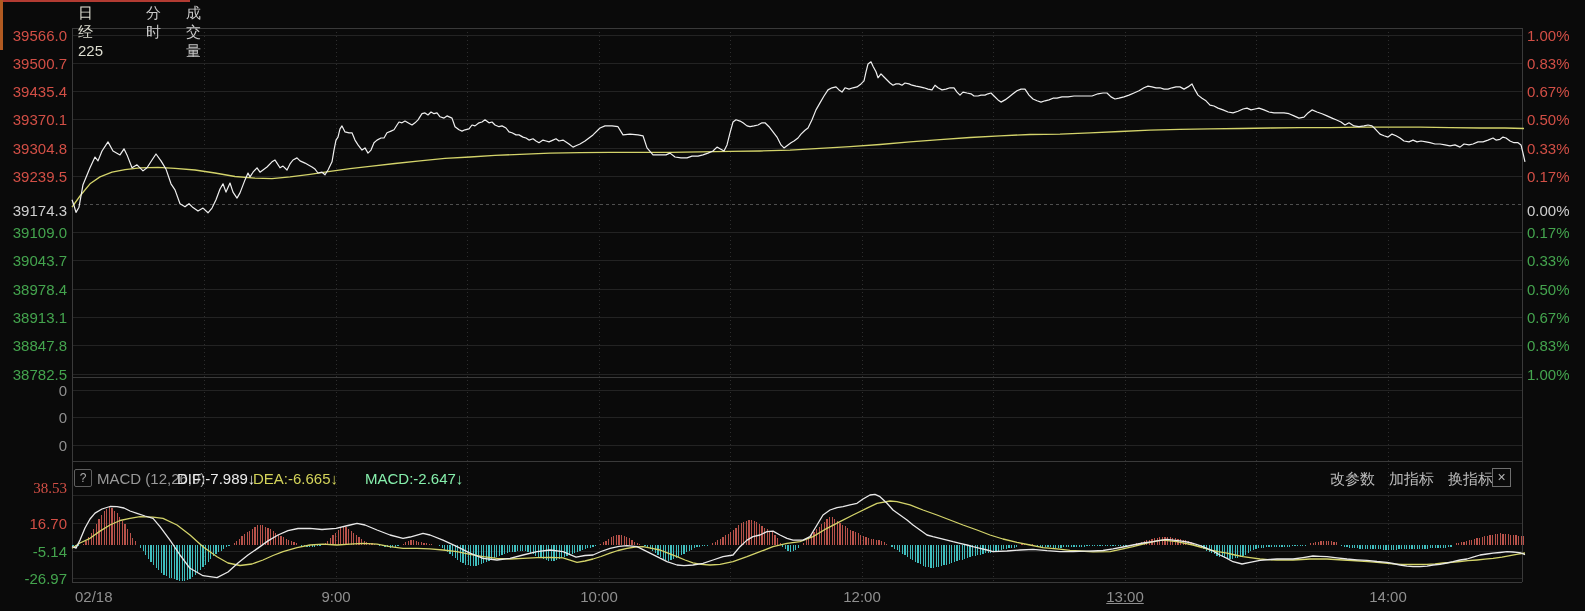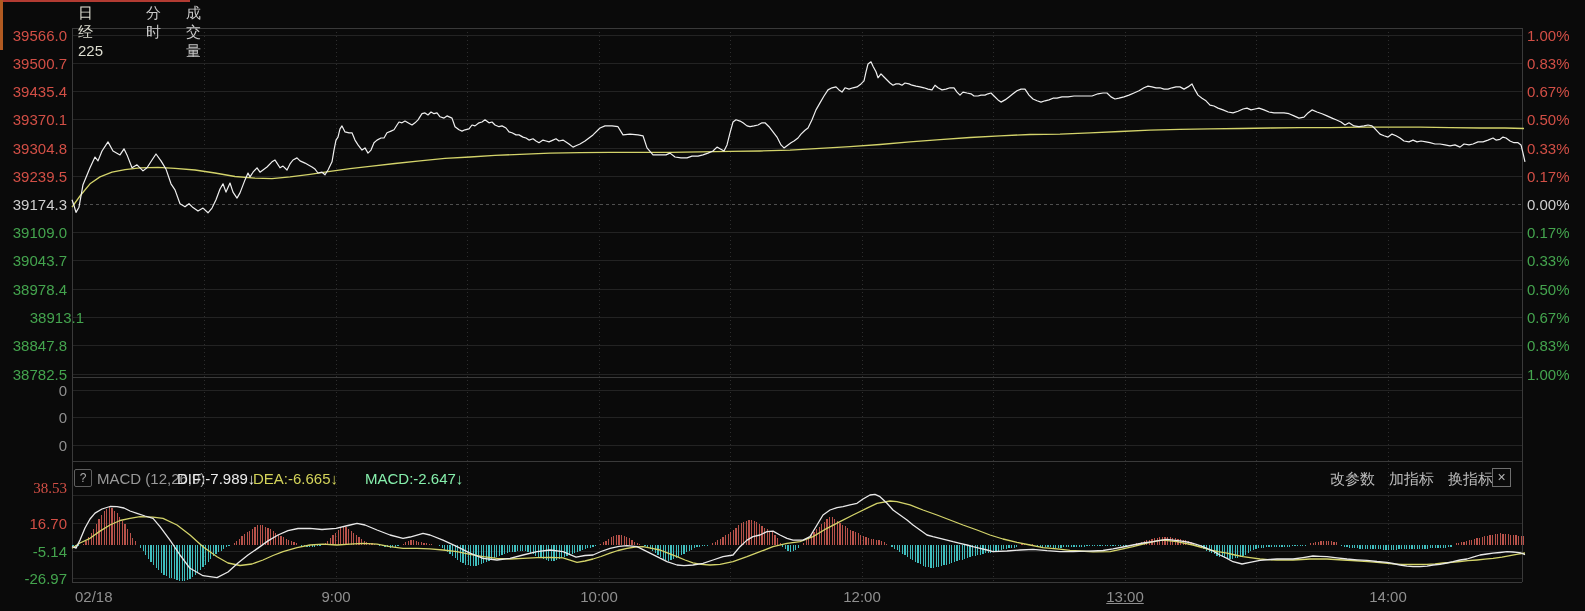--- a/index.html
+++ b/index.html
@@ -3,21 +3,21 @@
 <meta charset="utf-8">
 <style>
   html,body{margin:0;padding:0;background:#0a0a0a;}
   body{width:1585px;height:611px;overflow:hidden;position:relative;
        font-family:"Liberation Sans","DejaVu Sans",sans-serif;}
   #app{position:absolute;inset:0;background:#0a0a0a;}
   #chart-svg{position:absolute;left:0;top:0;}
   .lbl{position:absolute;font-size:15px;line-height:15px;white-space:nowrap;}
   .ax-left{left:0;width:67px;text-align:right;}
   .ax-right{left:1527px;text-align:left;}
-  .up{color:#d24f46;} .down{color:#44a44e;} .neutral{color:#cfcfcf;}
+  .up{color:#d24f46;} .down{color:#44a44e;} .neutral{color:#cfcfcf;margin-top:6px;}
   .gray{color:#8f8f8f;}
   .title-row{position:absolute;left:0;top:4px;height:22px;font-size:15px;}
   .title-row span{margin-right:0;}
   .t-symbol{position:absolute;left:78px;color:#ddddd0;}
   .t-min{position:absolute;left:146px;color:#c9c9c9;text-align:right;}
   .t-vol{position:absolute;left:186px;color:#c9c9c9;}
   .macd-header{position:absolute;left:0;top:463px;width:1585px;height:29px;font-size:15px;}
   .help-box{position:absolute;left:74px;top:6px;width:16px;height:16px;border:1px solid #5f5f5f;
             border-radius:2px;color:#aaa;font-size:12px;line-height:16px;text-align:center;}
   .m-ind{position:absolute;left:97px;top:7px;color:#999;}
@@ -644,21 +644,21 @@
       <div class="lbl ax-left up" style="top: 27.5px;">39566.0</div>
       <div class="lbl ax-left up" style="top: 55.7536px;">39500.7</div>
       <div class="lbl ax-left up" style="top: 84.0072px;">39435.4</div>
       <div class="lbl ax-left up" style="top: 112.261px;">39370.1</div>
       <div class="lbl ax-left up" style="top: 140.514px;">39304.8</div>
       <div class="lbl ax-left up" style="top: 168.768px;">39239.5</div>
       <div class="lbl ax-left neutral" style="top: 196.978px;">39174.3</div>
       <div class="lbl ax-left down" style="top: 225.232px;">39109.0</div>
       <div class="lbl ax-left down" style="top: 253.486px;">39043.7</div>
       <div class="lbl ax-left down" style="top: 281.739px;">38978.4</div>
-      <div class="lbl ax-left down" style="top: 309.993px; padding-left: 17px;">38913.1</div>
+      <div class="lbl ax-left down" style="top: 309.993px;">38913.1</div>
       <div class="lbl ax-left down" style="top: 338.246px;">38847.8</div>
       <div class="lbl ax-left down" style="top: 366.5px;">38782.5</div>
       <div class="lbl ax-right up" style="top: 27.5px;">1.00%</div>
       <div class="lbl ax-right up" style="top: 55.7536px;">0.83%</div>
       <div class="lbl ax-right up" style="top: 84.0072px;">0.67%</div>
       <div class="lbl ax-right up" style="top: 112.261px;">0.50%</div>
       <div class="lbl ax-right up" style="top: 140.514px;">0.33%</div>
       <div class="lbl ax-right up" style="top: 168.768px;">0.17%</div>
       <div class="lbl ax-right neutral" style="top: 196.978px;">0.00%</div>
       <div class="lbl ax-right down" style="top: 225.232px;">0.17%</div>

